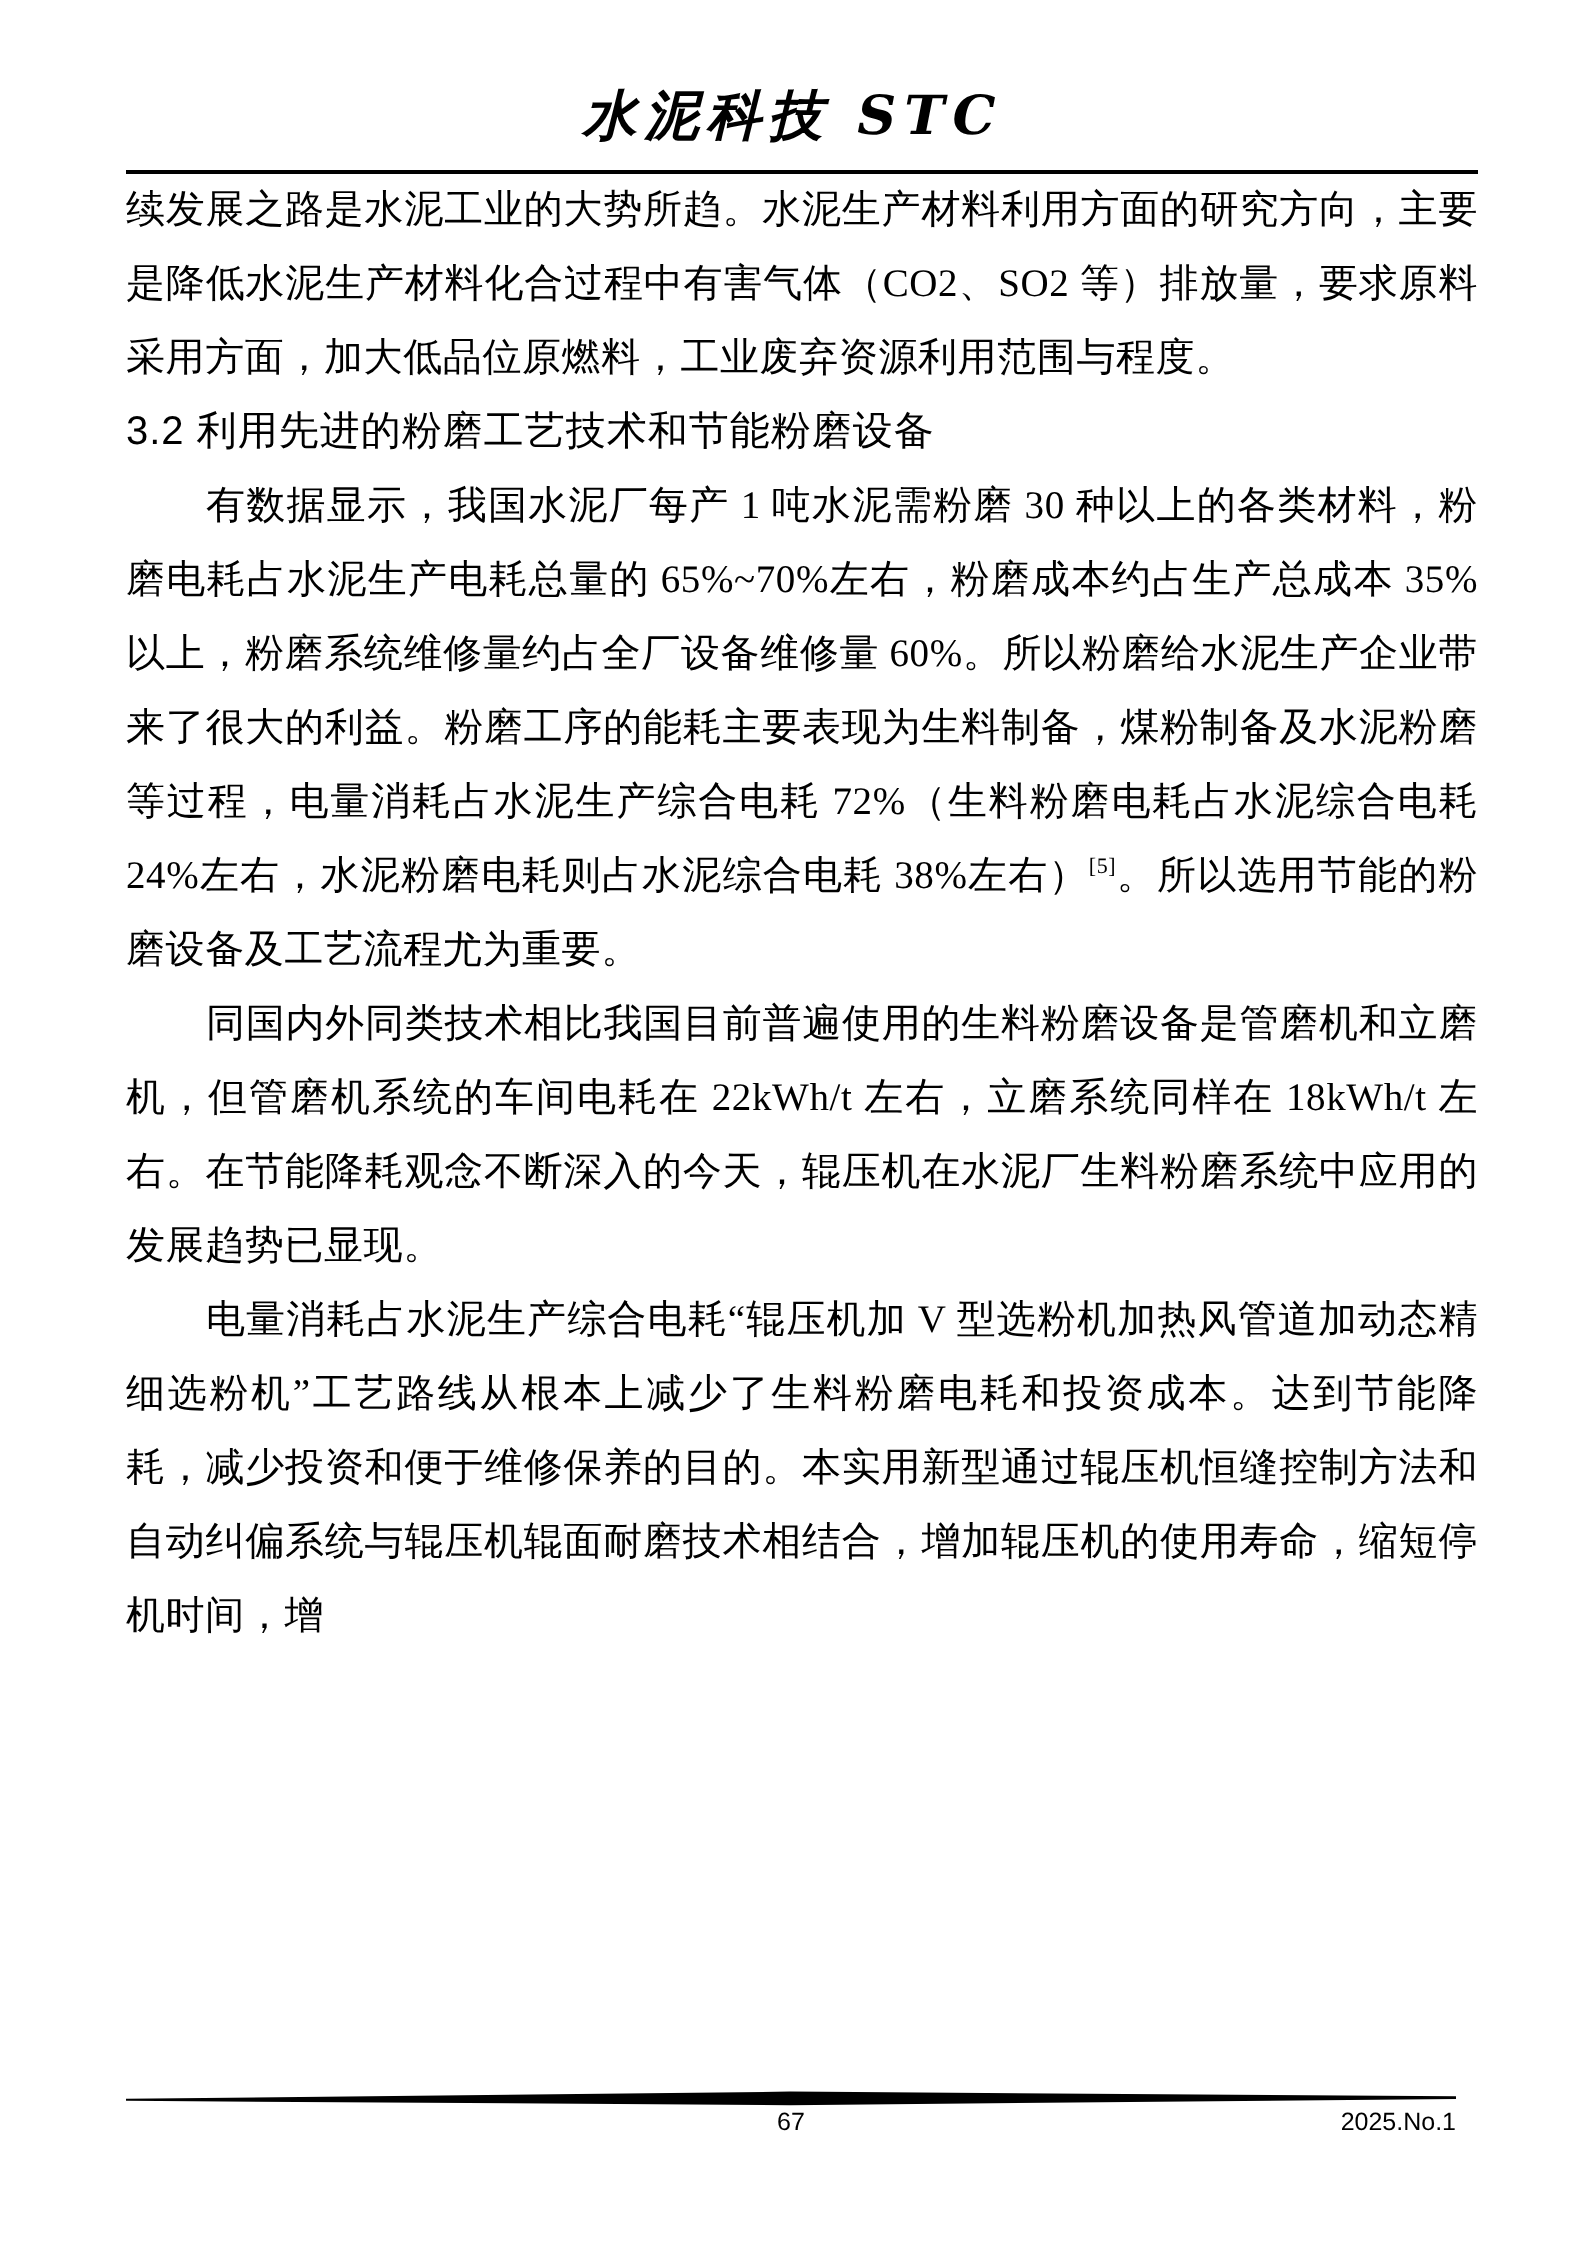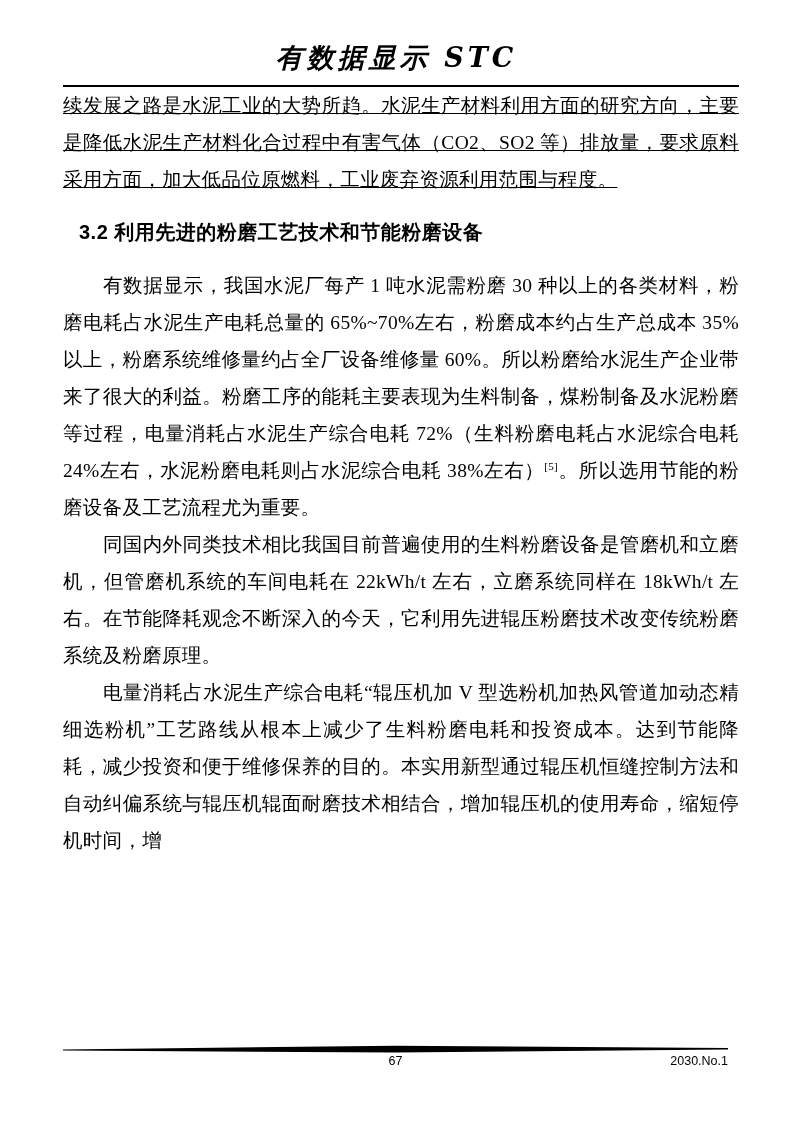--- a/index.html
+++ b/index.html
@@ -47,27 +47,26 @@
     line-height: 37px;
     text-align: justify;
     letter-spacing: 0.3px;
   }
   .para {
     margin: 0;
     text-indent: 2.05em;
   }
   .para.no-indent {
     text-indent: 0;
-    text-decoration: underline;
   }
   .section-heading {
-    margin: 16px;
+    margin: 0;
     font-size: 20px;
     line-height: 37px;
-    font-weight: bold;
+    font-weight: normal;
     font-family: "Liberation Sans", "DejaVu Sans", sans-serif;
     letter-spacing: 0.5px;
   }
   .citation {
     font-size: 11px;
     vertical-align: super;
     line-height: 0;
   }
   
   .footer-bar {
@@ -99,40 +98,40 @@
     position: absolute;
     right: 0;
     top: 0;
   }
 </style>
 </head>
 <body>
 
 <div class="page">
 
-  <div class="header-title">有数据显示 STC</div>
+  <div class="header-title">水泥科技 STC</div>
   <div class="header-rule"></div>
 
   <main class="content">
 
     <p class="para no-indent">续发展之路是水泥工业的大势所趋。水泥生产材料利用方面的研究方向，主要是降低水泥生产材料化合过程中有害气体（CO2、SO2 等）排放量，要求原料采用方面，加大低品位原燃料，工业废弃资源利用范围与程度。</p>
 
     <h2 class="section-heading">3.2 利用先进的粉磨工艺技术和节能粉磨设备</h2>
 
     <p class="para"><span>有数据显示，我国水泥厂每产 1 吨水泥需粉磨 30 种以上的各类材料，粉磨电耗占水泥生产电耗总量的 65%~70%左右，粉磨成本约占生产总成本 35%以上，粉磨系统维修量约占全厂设备维修量 60%。所以粉磨给水泥生产企业带来了很大的利益。粉磨工序的能耗主要表现为生料制备，煤粉制备及水泥粉磨等过程，电量消耗占水泥生产综合电耗 72%（生料粉磨电耗占水泥综合电耗 24%左右，水泥粉磨电耗则占水泥综合电耗 38%左右）</span><sup class="citation">[5]</sup><span>。所以选用节能的粉磨设备及工艺流程尤为重要。</span></p>
 
 
-    <p class="para">同国内外同类技术相比我国目前普遍使用的生料粉磨设备是管磨机和立磨机，但管磨机系统的车间电耗在 22kWh/t 左右，立磨系统同样在 18kWh/t 左右。在节能降耗观念不断深入的今天，它利用先进辊压粉磨技术改变传统粉磨系统及粉磨原理。</p>
+    <p class="para">同国内外同类技术相比我国目前普遍使用的生料粉磨设备是管磨机和立磨机，但管磨机系统的车间电耗在 22kWh/t 左右，立磨系统同样在 18kWh/t 左右。在节能降耗观念不断深入的今天，辊压机在水泥厂生料粉磨系统中应用的发展趋势已显现。</p>
 
     <p class="para">电量消耗占水泥生产综合电耗“辊压机加 V 型选粉机加热风管道加动态精细选粉机”工艺路线从根本上减少了生料粉磨电耗和投资成本。达到节能降耗，减少投资和便于维修保养的目的。本实用新型通过辊压机恒缝控制方法和自动纠偏系统与辊压机辊面耐磨技术相结合，增加辊压机的使用寿命，缩短停机时间，增</p>
 
   </main>
 
   <svg class="footer-bar" viewBox="0 0 665 9" preserveAspectRatio="none" aria-hidden="true">
     <polygon points="0,4.4 332,0.8 665,3.1 665,4.5 332,7.6 0,5.4" fill="#000000"></polygon>
   </svg>
 
   <div class="footer-meta">
     <span class="page-number">67</span>
-    <span class="issue-label">2030.No.1</span>
+    <span class="issue-label">2025.No.1</span>
   </div>
 
 </div>
 
 </body></html>

